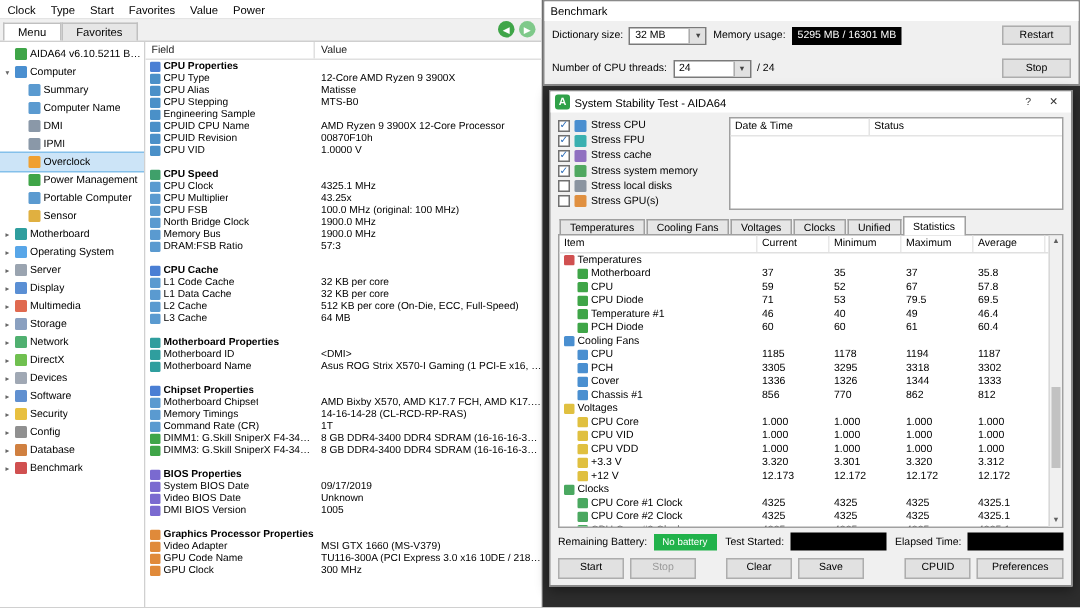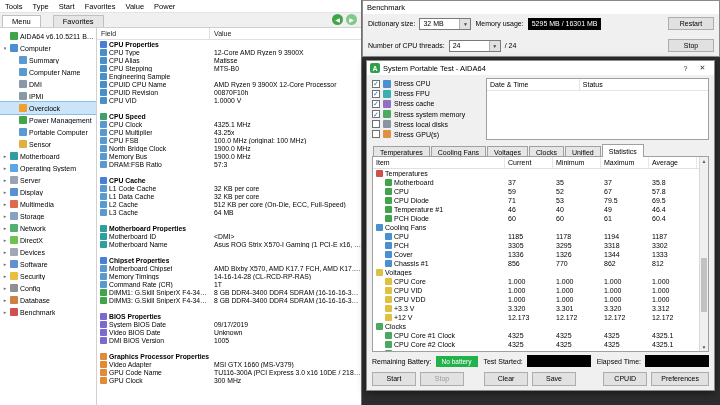--- a/index.html
+++ b/index.html
@@ -13,21 +13,21 @@
   .titlebar { height:16px; background:#ffffff; display:flex; align-items:center; gap:3px; padding-left:3px; flex:none; }
   .app-icon { width:10px; height:10px; background:#2fa148; color:#fff; font-size:7px; font-weight:bold;
               display:flex; align-items:center; justify-content:center; border-radius:2px; flex:none; }
   .title-text { font-size:8px; white-space:nowrap; }
   .win-controls { margin-left:auto; display:flex; height:100%; }
   .win-btn { width:17px; display:flex; align-items:center; justify-content:center; font-size:7px; color:#333; }
   .win-btn.close { }
   .menubar { height:13px; background:#fff; display:flex; align-items:center; font-size:7.5px; border-bottom:1px solid #e4e4e4; flex:none; }
   .menu-item { padding:0 5px; white-space:nowrap; }
   .toolbar { height:15px; background:#f0f0f0; display:flex; align-items:flex-end; padding-left:2px;
-             border-bottom:1px solid #cfcfcf; flex:none;gap:12px; }
+             border-bottom:1px solid #cfcfcf; flex:none; }
   .tool-tab { font-size:7.5px; padding:1px 9px 1px; border:1px solid #c0c0c0; border-bottom:none; background:#e6e6e6; }
   .tool-tab.active { background:#fff; }
   .nav-arrows { margin-left:auto; margin-right:4px; display:flex; gap:3px; align-items:center; padding-bottom:2px; }
   .nav-arrow { width:11px; height:11px; border-radius:50%; background:#3fa548; color:#fff; font-size:6px;
                display:flex; align-items:center; justify-content:center; }
   .nav-arrow.fwd { background:#7fc98a; }
   .main-body { flex:1; display:flex; min-height:0; }
   .tree { width:97px; background:#fff; border-right:1px solid #d0d0d0; overflow:hidden; font-size:7px; padding-top:2px; flex:none; }
   .tree-row { height:12px; display:flex; align-items:center; gap:2px; white-space:nowrap; overflow:hidden; }
   .tree-row.selected { background:#cce4f7; outline:1px solid #84c0ea; }
@@ -108,21 +108,21 @@
   .buttons-row .btn:nth-child(3) { margin-left:16px; }
   .buttons-row .btn:nth-child(5) { margin-left:auto; }
 </style>
 </head>
 <body>
 
 <div class="desktop">
 
   <div class="main-window">
     <div class="menubar" id="main-menu">
-        <div class="menu-item">Tools</div>
+        <div class="menu-item">Clock</div>
         <div class="menu-item">Type</div>
         <div class="menu-item">Start</div>
         <div class="menu-item">Favorites</div>
         <div class="menu-item">Value</div>
         <div class="menu-item">Power</div>
       </div>
     <div class="toolbar">
       <div class="tool-tab active">Menu</div>
       <div class="tool-tab">Favorites</div>
       <div class="nav-arrows">
@@ -552,21 +552,21 @@
         </span>
         <span>/ 24</span>
         <button class="btn right">Stop</button>
       </div>
     </div>
   </div>
 
   <div class="stability-window">
     <div class="sw-titlebar">
       <span class="app-icon">A</span>
-      <span>System Portable Test - AIDA64</span>
+      <span>System Stability Test - AIDA64</span>
       <div class="win-controls">
         <span class="win-btn">?</span>
         <span class="win-btn close">✕</span>
       </div>
     </div>
     <div class="sw-body">
       <div class="top-area">
         <div class="stress-list" id="stress-list">
             <div class="stress-row">
               <span class="checkbox">✓</span>

